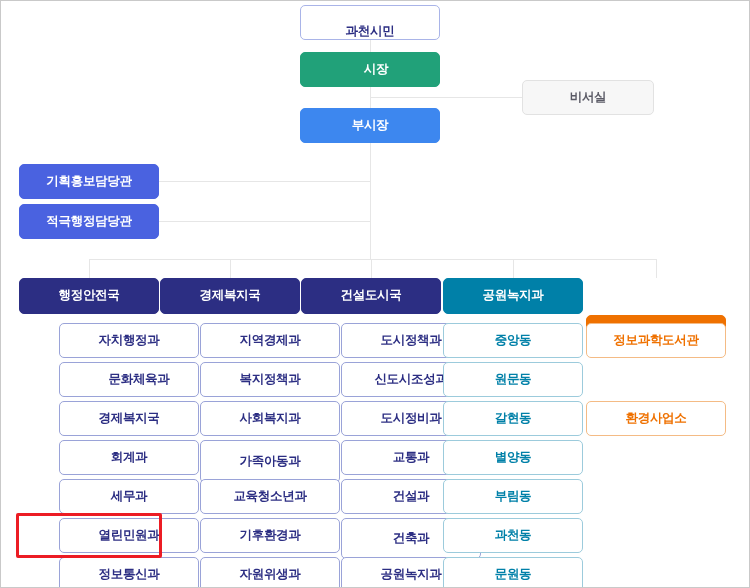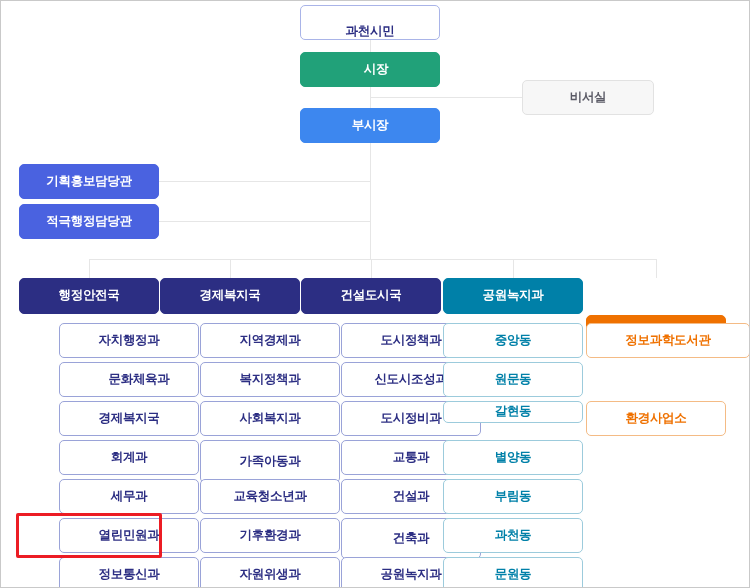--- a/index.html
+++ b/index.html
@@ -237,40 +237,40 @@
 
   <div class="node head-teal" style="left:442px; top:277px; width:140px; height:36px;">
     <span>공원녹지과</span>
   </div>
   <div class="node leaf leaf-teal" style="left:442px; top:322px; width:140px; height:35px;">
     <span>중앙동</span>
   </div>
   <div class="node leaf leaf-teal" style="left:442px; top:361px; width:140px; height:35px;">
     <span>원문동</span>
   </div>
-  <div class="node leaf leaf-teal" style="left:442px; top:400px; width:140px; height:22px;">
+  <div class="node leaf leaf-teal" style="left:442px; top:400px; width:140px; height:35px;">
     <span>갈현동</span>
   </div>
   <div class="node leaf leaf-teal" style="left:442px; top:439px; width:140px; height:35px;">
     <span>별양동</span>
   </div>
   <div class="node leaf leaf-teal" style="left:442px; top:478px; width:140px; height:35px;">
     <span>부림동</span>
   </div>
   <div class="node leaf leaf-teal" style="left:442px; top:517px; width:140px; height:35px;">
     <span>과천동</span>
   </div>
   <div class="node leaf leaf-teal" style="left:442px; top:556px; width:140px; height:35px;">
     <span>문원동</span>
   </div>
 
   <div class="node head-orange" style="left:585px; top:277px; width:140px; height:36px;margin-top:37px;">
     <span>사업소</span>
   </div>
-  <div class="node leaf leaf-orange" style="left:585px; top:322px; width:164px; height:35px;">
+  <div class="node leaf leaf-orange" style="left:585px; top:322px; width:140px; height:35px;">
     <span>정보과학도서관</span>
   </div>
   <div class="node leaf leaf-orange" style="left:585px; top:400px; width:140px; height:35px;">
     <span>환경사업소</span>
   </div>
 
   <div class="highlight-box" style="left:15px; top:512px; width:146px; height:45px;"></div>
 
 </div>
 

